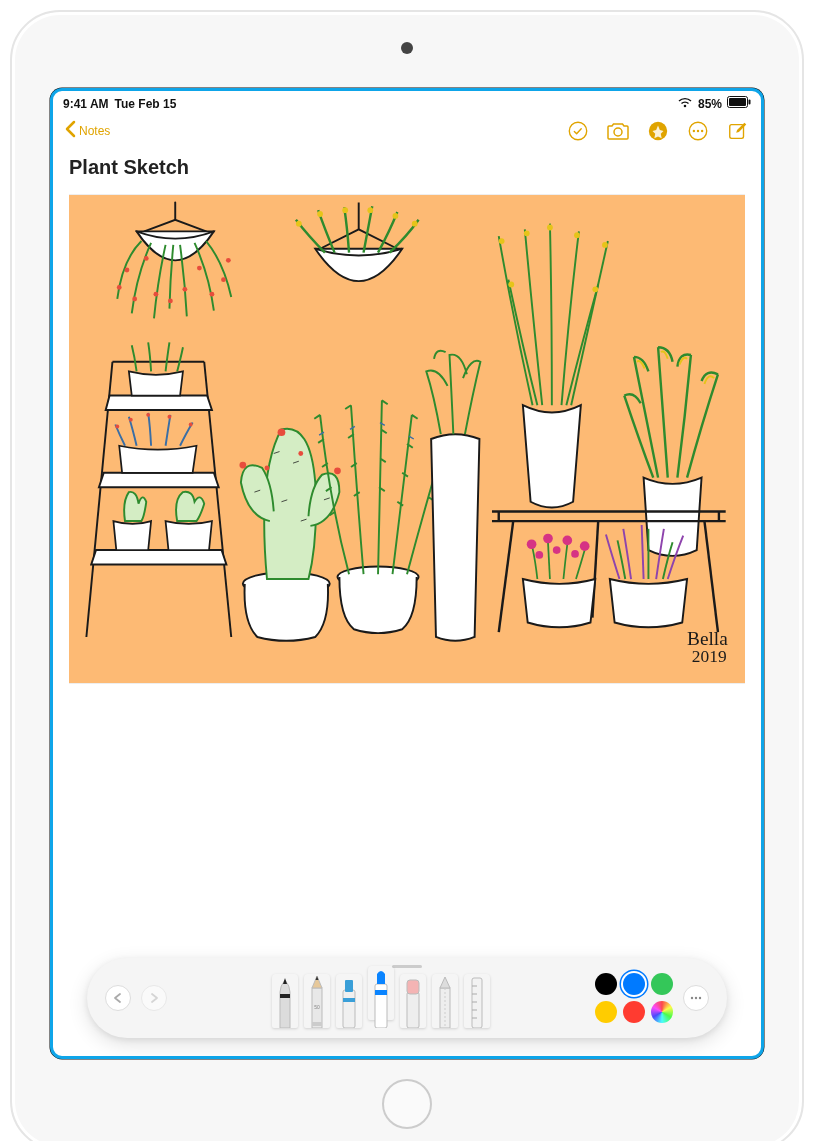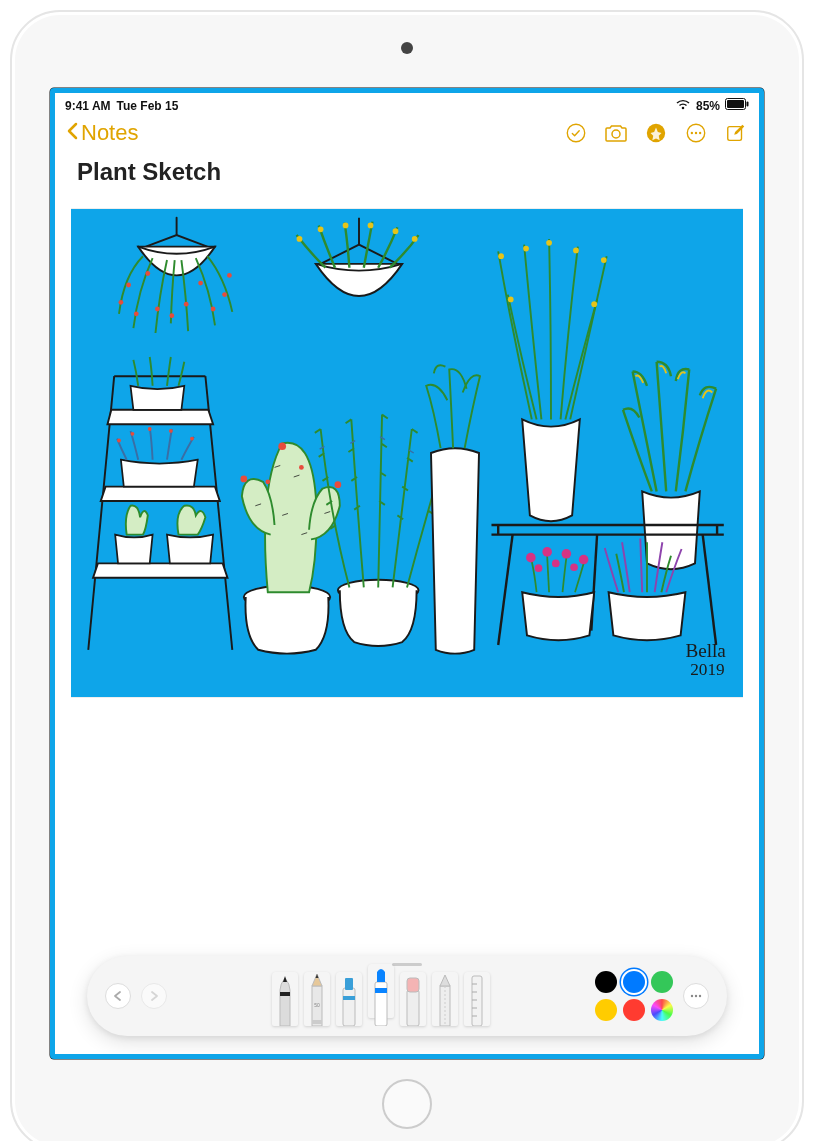--- a/index.html
+++ b/index.html
@@ -41,23 +41,23 @@
       border-radius: 50%;
       background: #fafafa;
     }
     .screen {
       position: absolute;
       top: 76px;
       left: 38px;
       right: 38px;
       bottom: 90px;
       background: #fff;
-      border-radius: 4px;
+      border-radius: 12px;
       overflow: hidden;
-      border: 5px solid #0ea5e9;
+      border: 3px solid #0ea5e9;
       box-shadow: 0 0 0 0.5px #111;
     }
     .status-bar {
       display: flex;
       justify-content: space-between;
       align-items: center;
       padding: 5px 10px 3px;
       font-size: 12px;
       font-weight: 600;
       color: #111;
@@ -66,41 +66,41 @@
     .status-right { display: flex; gap: 5px; align-items: center; }
     .nav-bar {
       display: flex;
       justify-content: space-between;
       align-items: center;
       padding: 4px 10px 6px;
     }
     .nav-left { display: flex; align-items: center; gap: 2px; }
     .nav-right { display: flex; align-items: center; gap: 14px; }
     .accent { color: #e0a400; }
-    .nav-back { font-size: 22px; font-weight: 400; }
+    .nav-back { font-size: 12px; font-weight: 400; }
     .icon-btn {
       width: 26px;
       height: 26px;
       display: flex;
       align-items: center;
       justify-content: center;
     }
     .note-title {
-      font-size: 24px;
+      font-size: 20px;
       font-weight: 700;
-      padding: 6px 22px 8px;
+      padding: 6px 16px 8px;
       color: #222;
     }
     .canvas {
-      margin: 14px 16px;
+      margin: 7px 16px;
       height: 490px;
       border-top: 1px solid #eee;
       border-bottom: 1px solid #eee;
       position: relative;
-      background: #0ea5e9;
+      background: #fdba74;
     }
     .canvas svg { width: 100%; height: 100%; }
     .toolbar-wrap {
       position: absolute;
       bottom: 18px;
       left: 50%;
       transform: translateX(-50%);
       width: 640px;
       height: 80px;
       background: #f5f5f5;

